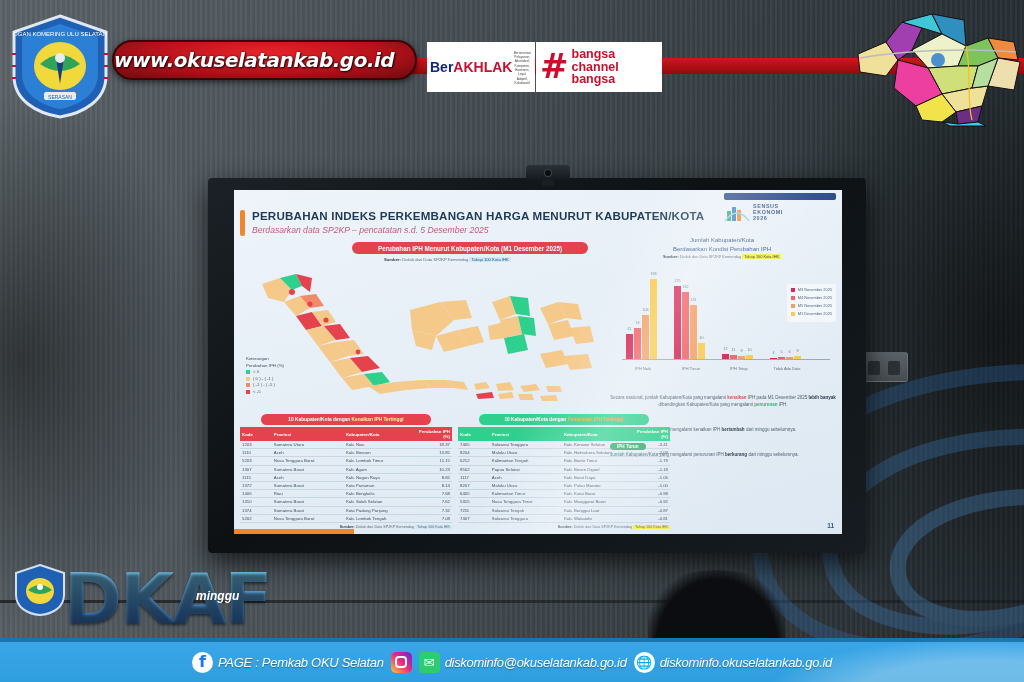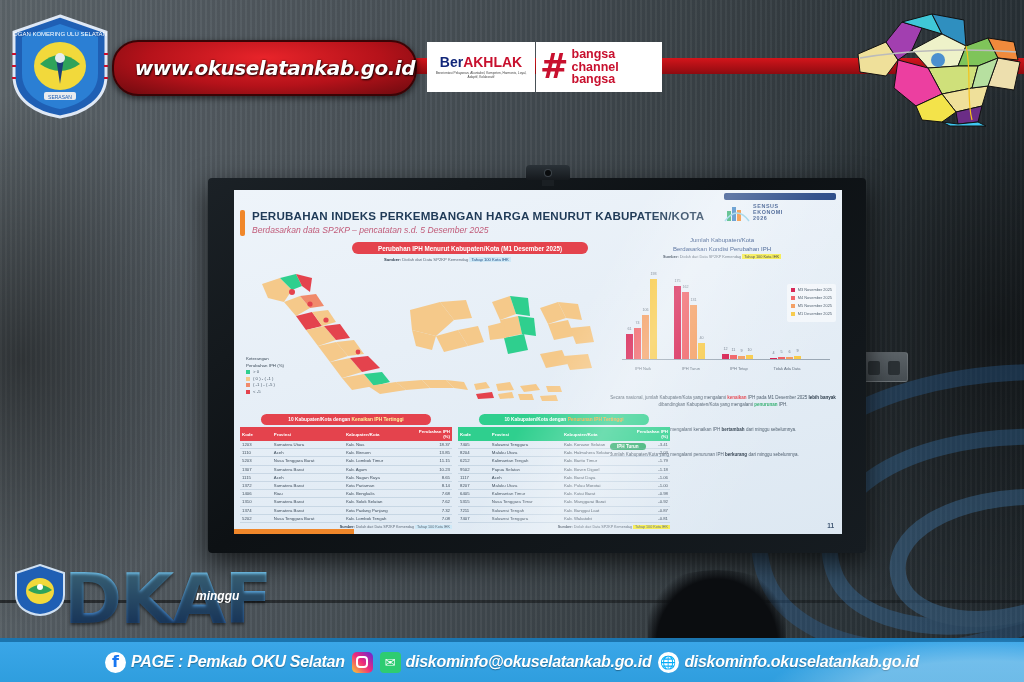--- a/index.html
+++ b/index.html
@@ -50,36 +50,36 @@
     overflow:hidden;
   }
   #topbanner .redbar {
     position:absolute; left:120px; right:0; top:58px; height:16px;
     background:linear-gradient(180deg,#d3151b,#8e0b10);
   }
   #crest {
     position:absolute; left:10px; top:14px; width:100px; height:105px;
   }
   #urlpill {
-    position:absolute; left:112px; top:40px; width:305px; height:56px;
+    position:absolute; left:112px; top:40px; width:305px; height:40px;
     border-radius:26px;
     background:radial-gradient(ellipse at 50% 30%, #e8242a 0%, #b5121a 55%, #6d0a0f 100%);
     border:2px solid #3a0406;
-    display:flex; align-items:center; justify-content:flex-end;
+    display:flex; align-items:center; justify-content:flex-start;
     box-shadow:0 2px 6px rgba(0,0,0,.6);
   }
   #urlpill span {
     font-family:"DejaVu Sans", sans-serif;
     font-weight:bold; font-style:italic; font-size:20px; color:#fff;
     letter-spacing:-0.5px;
     text-shadow:1px 1px 2px rgba(0,0,0,.85), 0 0 2px rgba(0,0,0,.6);
   }
   #berakhlak {
     position:absolute; left:427px; top:42px; width:108px; height:50px;
-    background:#fff; display:flex; flex-direction:column;
+    background:#fff; display:flex; flex-direction:row;
     justify-content:center; align-items:center; padding:2px 3px;
   }
   #berakhlak .b1 { font-size:14px; font-weight:bold; color:#12277a; line-height:1; }
   #berakhlak .b1 b { color:#c8102e; }
   #berakhlak .b2 { font-size:3.2px; color:#444; text-align:center; line-height:1.35; margin-top:2px; }
   #bangga {
     position:absolute; left:536px; top:42px; width:126px; height:50px;
     background:#fff; display:flex; align-items:center; padding:2px 4px; gap:3px;
   }
   #bangga .hash { font-size:34px; font-weight:bold; color:#c8102e; line-height:.8; font-family:"DejaVu Sans", sans-serif;}
@@ -258,21 +258,21 @@
 
   
   #bottombanner {
     position:absolute; left:0; bottom:0; width:1024px; height:44px;
     background:linear-gradient(180deg,#3aa6e8 0%,#2f9ede 100%);
     display:flex; align-items:center; justify-content:center; gap:7px;
     border-top:4px solid #1b74ae;
   }
   #bottombanner .itm { display:flex; align-items:center; gap:5px; }
   #bottombanner .lbl {
-    font-size:16px; font-weight:bold; color:#fff; font-style:italic;
+    font-size:13px; font-weight:normal; color:#fff; font-style:italic;
     letter-spacing:-0.3px; text-shadow:0 1px 1px rgba(0,0,0,.35);
   }
   .ic { width:21px; height:21px; border-radius:5px; display:flex;
         align-items:center; justify-content:center; flex:0 0 auto; }
   .ic.fb { background:#fff; border-radius:50%; color:#1877f2; font-weight:bold;
            font-family:"DejaVu Sans", sans-serif; font-size:16px; line-height:1; }
   .ic.ig { background:linear-gradient(45deg,#f9ce34,#ee2a7b,#6228d7); }
   .ic.ig b { width:12px; height:12px; border:2px solid #fff; border-radius:4px; display:block; }
   .ic.mail { background:#2ecc71; border-radius:4px; color:#fff; font-size:13px; }
   .ic.web  { background:#fff; border-radius:50%; color:#1b74ae; font-size:13px; }

